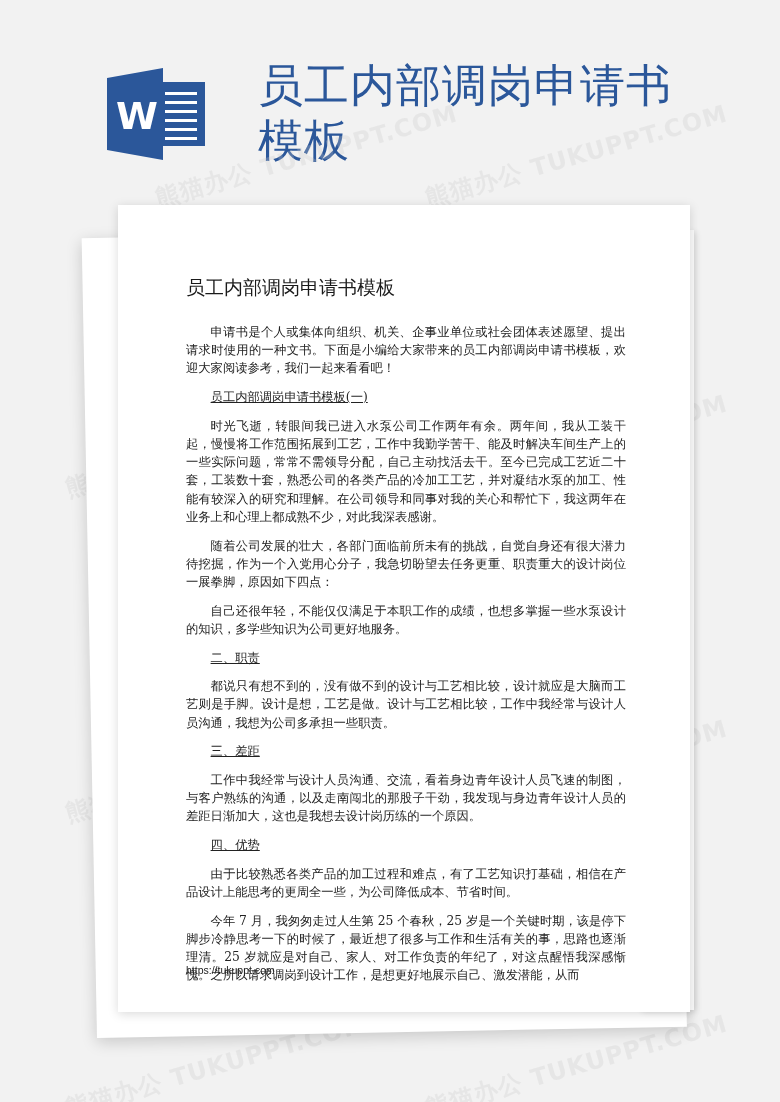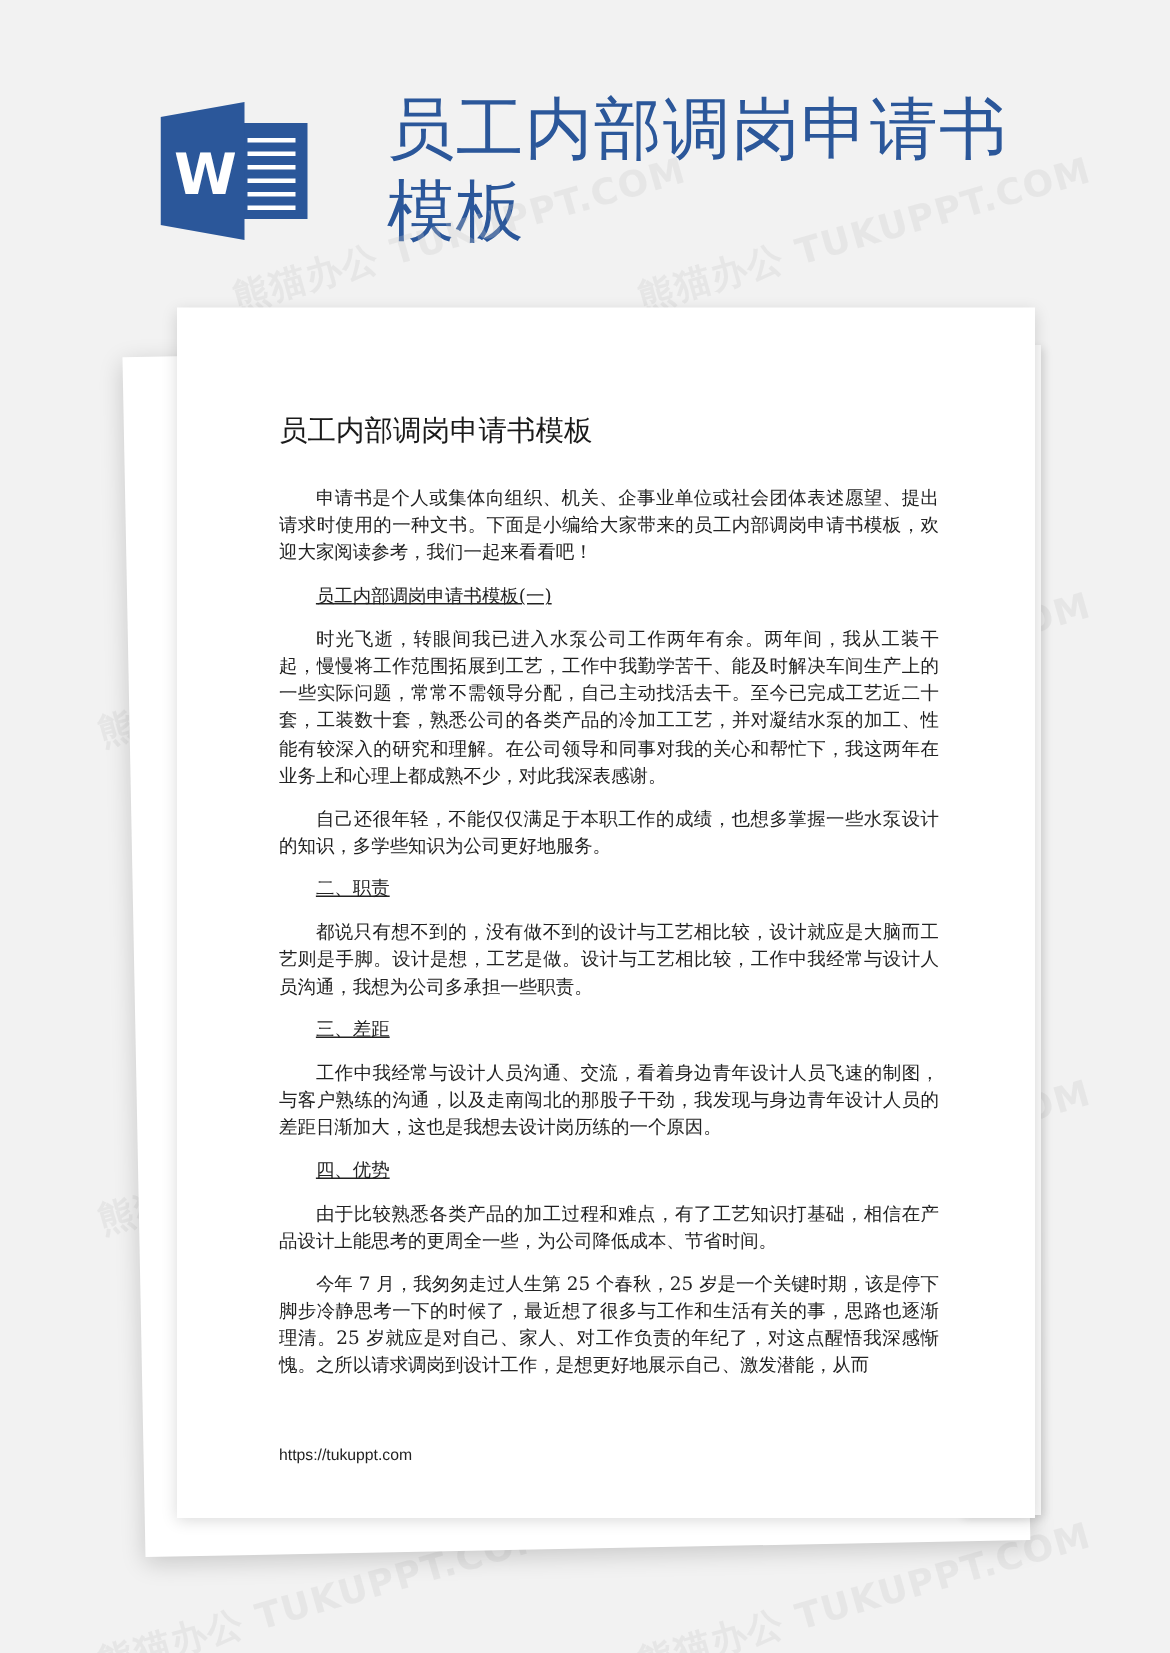--- a/index.html
+++ b/index.html
@@ -86,20 +86,21 @@
 
 <div class="paper-back"></div>
 <div class="paper-back2"></div>
 
 <div class="paper-front">
   <div class="doc">
     <h2 class="doc-title">员工内部调岗申请书模板</h2>
     <p>申请书是个人或集体向组织、机关、企事业单位或社会团体表述愿望、提出请求时使用的一种文书。下面是小编给大家带来的员工内部调岗申请书模板，欢迎大家阅读参考，我们一起来看看吧！</p>
     <p class="heading">员工内部调岗申请书模板(一)</p>
     <p>时光飞逝，转眼间我已进入水泵公司工作两年有余。两年间，我从工装干起，慢慢将工作范围拓展到工艺，工作中我勤学苦干、能及时解决车间生产上的一些实际问题，常常不需领导分配，自己主动找活去干。至今已完成工艺近二十套，工装数十套，熟悉公司的各类产品的冷加工工艺，并对凝结水泵的加工、性能有较深入的研究和理解。在公司领导和同事对我的关心和帮忙下，我这两年在业务上和心理上都成熟不少，对此我深表感谢。</p>
+    <p>随着公司发展的壮大，各部门面临前所未有的挑战，自觉自身还有很大潜力待挖掘，作为一个入党用心分子，我急切盼望去任务更重、职责重大的设计岗位一展拳脚，原因如下四点：</p>
     <p>自己还很年轻，不能仅仅满足于本职工作的成绩，也想多掌握一些水泵设计的知识，多学些知识为公司更好地服务。</p>
     <p class="heading">二、职责</p>
     <p>都说只有想不到的，没有做不到的设计与工艺相比较，设计就应是大脑而工艺则是手脚。设计是想，工艺是做。设计与工艺相比较，工作中我经常与设计人员沟通，我想为公司多承担一些职责。</p>
     <p class="heading">三、差距</p>
     <p>工作中我经常与设计人员沟通、交流，看着身边青年设计人员飞速的制图，与客户熟练的沟通，以及走南闯北的那股子干劲，我发现与身边青年设计人员的差距日渐加大，这也是我想去设计岗历练的一个原因。</p>
     <p class="heading">四、优势</p>
     <p>由于比较熟悉各类产品的加工过程和难点，有了工艺知识打基础，相信在产品设计上能思考的更周全一些，为公司降低成本、节省时间。</p>
     <p>今年 7 月，我匆匆走过人生第 25 个春秋，25 岁是一个关键时期，该是停下脚步冷静思考一下的时候了，最近想了很多与工作和生活有关的事，思路也逐渐理清。25 岁就应是对自己、家人、对工作负责的年纪了，对这点醒悟我深感惭愧。之所以请求调岗到设计工作，是想更好地展示自己、激发潜能，从而</p>
   </div>
   <div class="footer-url">https://tukuppt.com</div>

